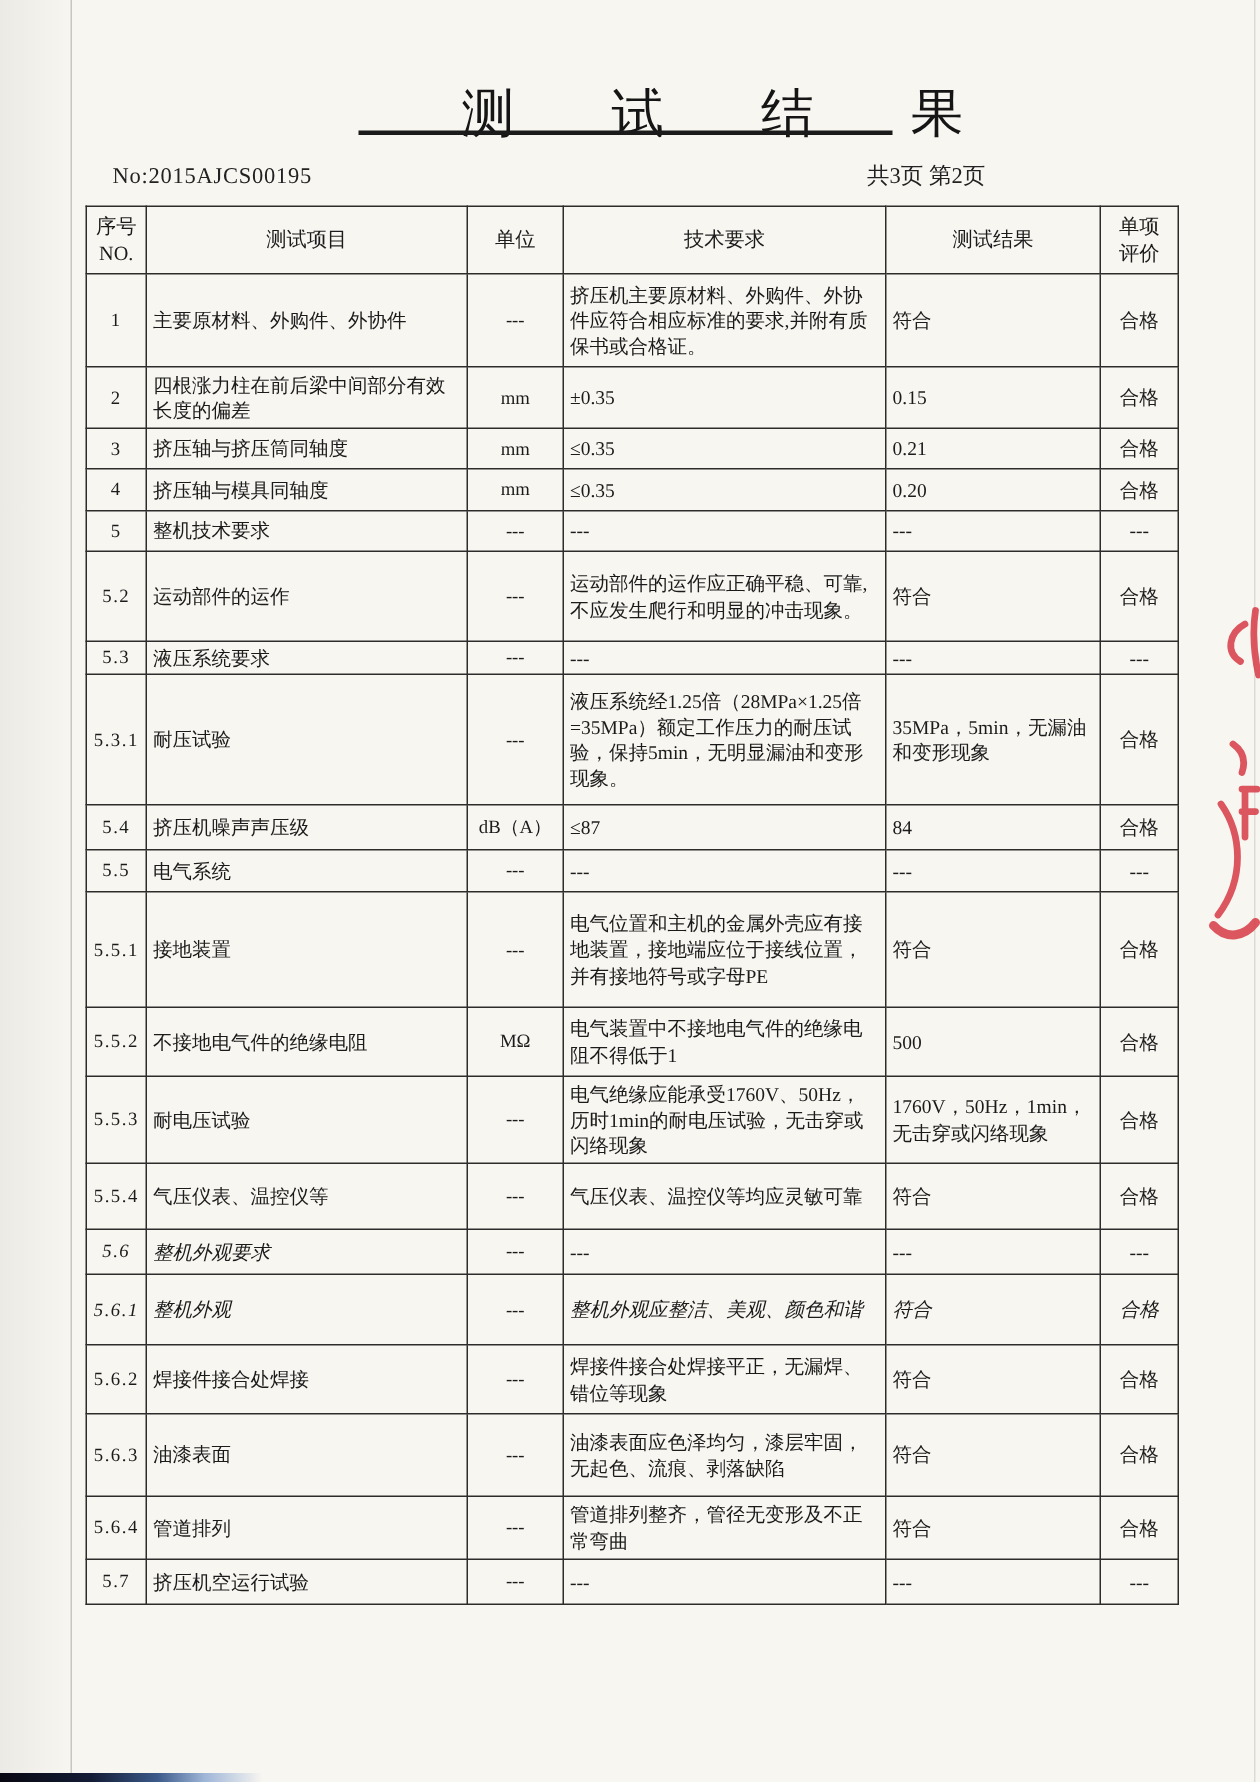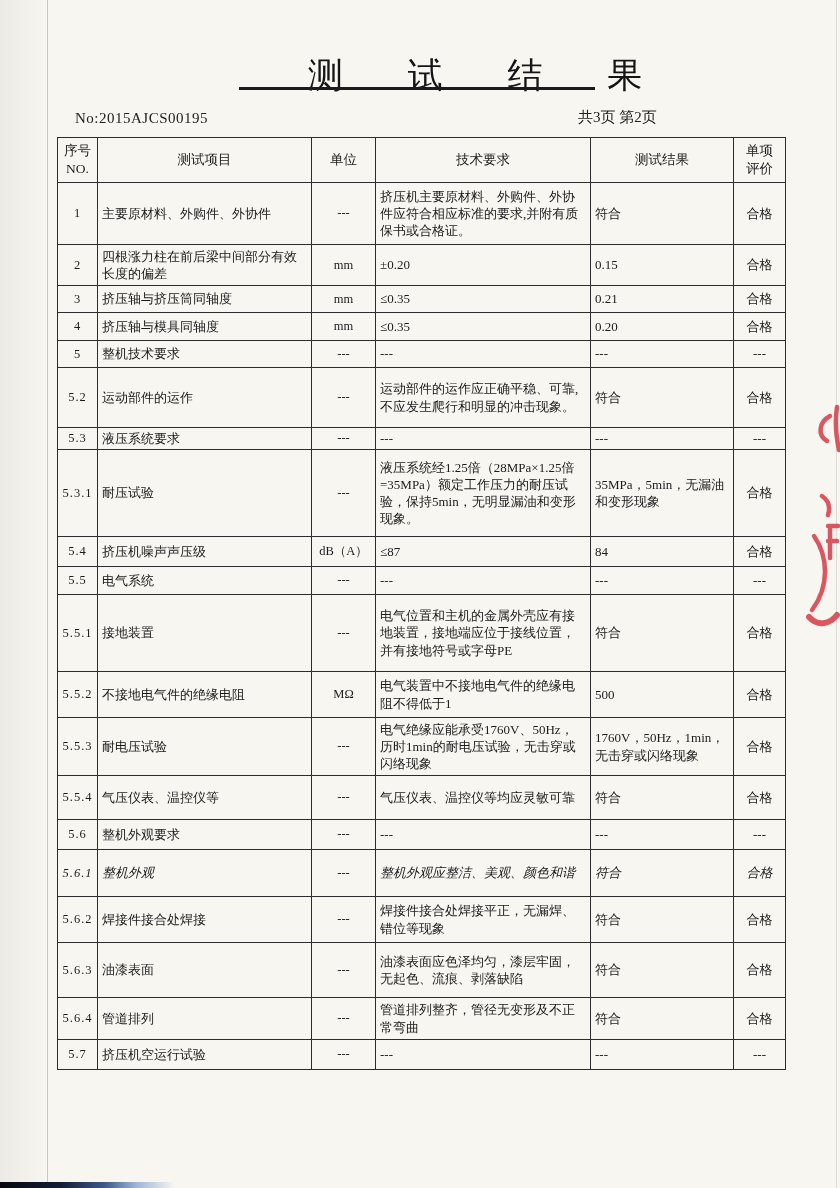--- a/index.html
+++ b/index.html
@@ -136,21 +136,21 @@
           <td class="cell-item al-l">主要原材料、外购件、外协件</td>
           <td class="cell-unit al-c">---</td>
           <td class="cell-requirement al-l">挤压机主要原材料、外购件、外协件应符合相应标准的要求,并附有质保书或合格证。</td>
           <td class="cell-result al-l">符合</td>
           <td class="cell-evaluation al-c">合格</td>
         </tr>
         <tr style="height: 41px;">
           <td class="cell-no al-c">2</td>
           <td class="cell-item al-l">四根涨力柱在前后梁中间部分有效长度的偏差</td>
           <td class="cell-unit al-c">mm</td>
-          <td class="cell-requirement al-l">±0.20</td>
+          <td class="cell-requirement al-l">±0.35</td>
           <td class="cell-result al-l">0.15</td>
           <td class="cell-evaluation al-c">合格</td>
         </tr>
         <tr style="height: 27px;">
           <td class="cell-no al-c">3</td>
           <td class="cell-item al-l">挤压轴与挤压筒同轴度</td>
           <td class="cell-unit al-c">mm</td>
           <td class="cell-requirement al-l">≤0.35</td>
           <td class="cell-result al-l">0.21</td>
           <td class="cell-evaluation al-c">合格</td>
@@ -236,21 +236,21 @@
           <td class="cell-evaluation al-c">合格</td>
         </tr>
         <tr style="height: 44px;">
           <td class="cell-no al-c">5.5.4</td>
           <td class="cell-item al-l">气压仪表、温控仪等</td>
           <td class="cell-unit al-c">---</td>
           <td class="cell-requirement al-l">气压仪表、温控仪等均应灵敏可靠</td>
           <td class="cell-result al-l">符合</td>
           <td class="cell-evaluation al-c">合格</td>
         </tr>
-        <tr style="height: 30px;">
+        <tr style="height: 30px; font-style: italic;">
           <td class="cell-no al-c">5.6</td>
           <td class="cell-item al-l">整机外观要求</td>
           <td class="cell-unit al-c">---</td>
           <td class="cell-requirement al-l">---</td>
           <td class="cell-result al-l">---</td>
           <td class="cell-evaluation al-c">---</td>
         </tr>
         <tr style="height: 47px; font-style: italic;">
           <td class="cell-no al-c">5.6.1</td>
           <td class="cell-item al-l">整机外观</td>

